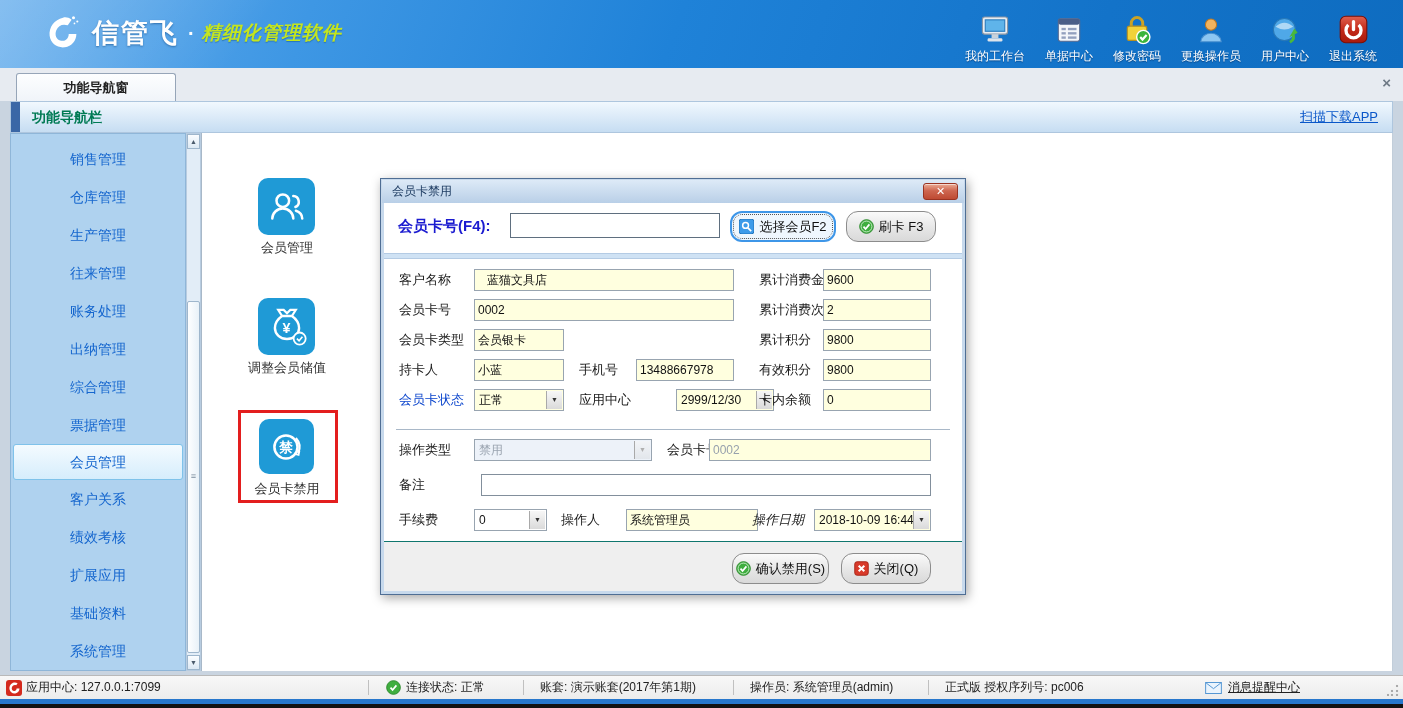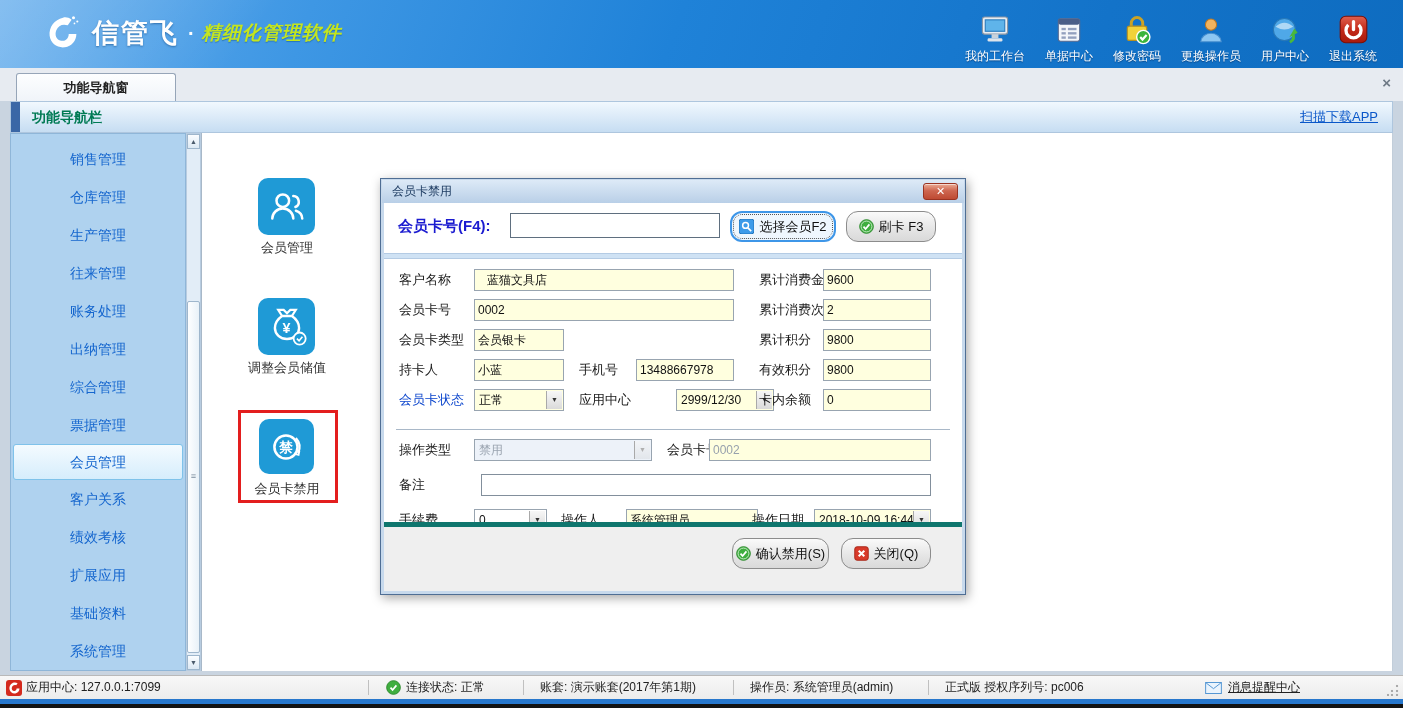--- a/index.html
+++ b/index.html
@@ -93,21 +93,21 @@
   .combo { position:absolute; height:22px; background:#FFFFDF; border:1px solid #98A4B0; }
   .combo .val { position:absolute; left:4px; top:0; line-height:20px; font-size:12px; color:#111; white-space:nowrap; }
   .combo .arr { position:absolute; right:1px; top:1px; bottom:1px; width:16px; text-align:center;
     background:linear-gradient(#F7F7F7,#DADADA); border-left:1px solid #A9A9A9; font-size:7px; color:#333;
     line-height:18px; cursor:pointer; }
   .combo.white { background:#fff; }
   .combo.disabled { background:#EDF2F9; }
   .combo.disabled .val { color:#9AA4B0; }
   .combo.disabled .arr { color:#AFAFAF; background:linear-gradient(#F2F4F7,#E2E6EB); }
   .sep { position:absolute; left:12px; right:12px; top:226px; border-top:1px solid #A9B8C8; }
-  .btn-strip { position:absolute; left:0; right:0; bottom:0; height:69px; background:#EFEFEF; border-top:5px solid #0f766e; }
+  .btn-strip { position:absolute; left:0; right:0; bottom:0; height:50px; background:#EFEFEF; border-top:1px solid #0f766e; }
   .confirm-btn { left:348px; top:11px; width:97px; height:31px; }
   .close-btn { left:457px; top:11px; width:90px; height:31px; }
 
   
   .statusbar { position:absolute; left:0; top:675px; width:1403px; height:24px;
     background:linear-gradient(#F8F8F8,#ECECEC); border-top:1px solid #B9B9B9; font-size:12px; color:#222; }
   .seg { position:absolute; top:0; line-height:23px; white-space:nowrap; }
   .sdiv { position:absolute; top:4px; height:15px; border-left:1px solid #C0C0C0; }
   .sicon { position:absolute; top:4px; }
   .msg-link { text-decoration:underline; cursor:pointer; color:#222; }
@@ -361,21 +361,21 @@
       <span class="flabel" style="left:15px; top:271px;">备注</span>
       <input class="field white" style="left: 97px; top: 271px; width: 450px;" value="">
 
       <span class="flabel" style="left:15px; top:306px;">手续费</span>
       <div class="combo white" style="left:90px; top:306px; width:73px;">
         <span class="val">0</span>
         <span class="arr">▼</span>
       </div>
       <span class="flabel" style="left:177px; top:306px;">操作人</span>
       <input class="field" style="left: 242px; top: 306px; width: 132px;" readonly="" value="系统管理员">
-      <span class="flabel" style="left:368px; top:306px;">操作日期</span>
+      <span class="flabel" style="left:368px; top:306px;font-style:italic;">操作日期</span>
       <div class="combo" style="left:430px; top:306px; width:117px;">
         <span class="val">2018-10-09 16:44</span>
         <span class="arr">▼</span>
       </div>
 
       <div class="btn-strip">
         <div class="dlg-btn confirm-btn">
           <svg width="15" height="15" viewBox="0 0 16 16">
             <circle cx="8" cy="8" r="7.3" fill="#3FAE3F" stroke="#2C8A2C"></circle>
             <circle cx="8" cy="8" r="5.8" fill="none" stroke="#C7EBC7" stroke-width="1"></circle>

